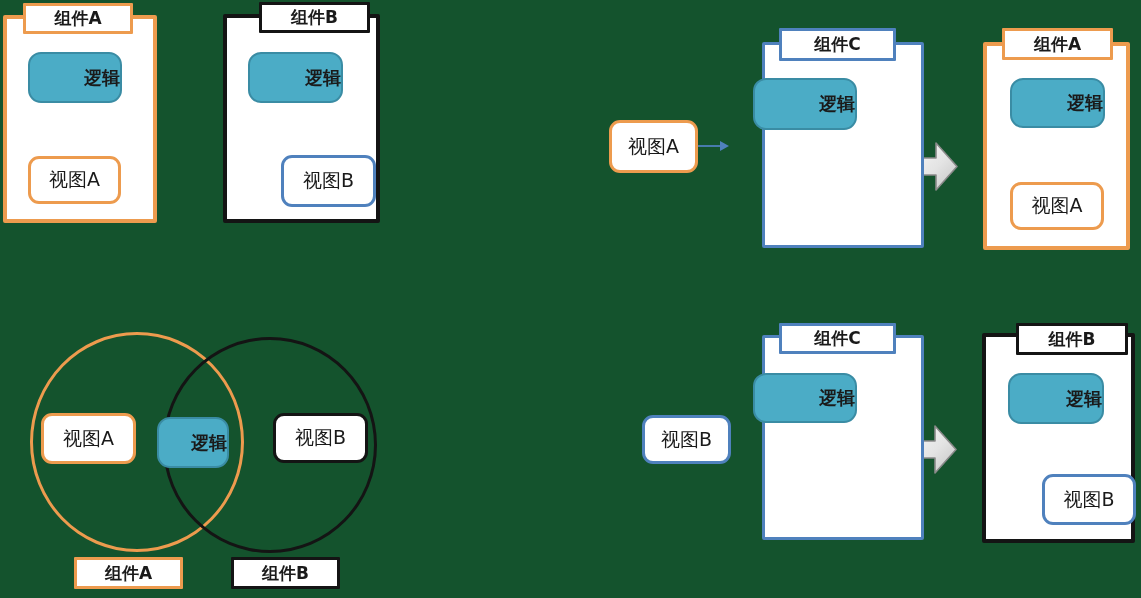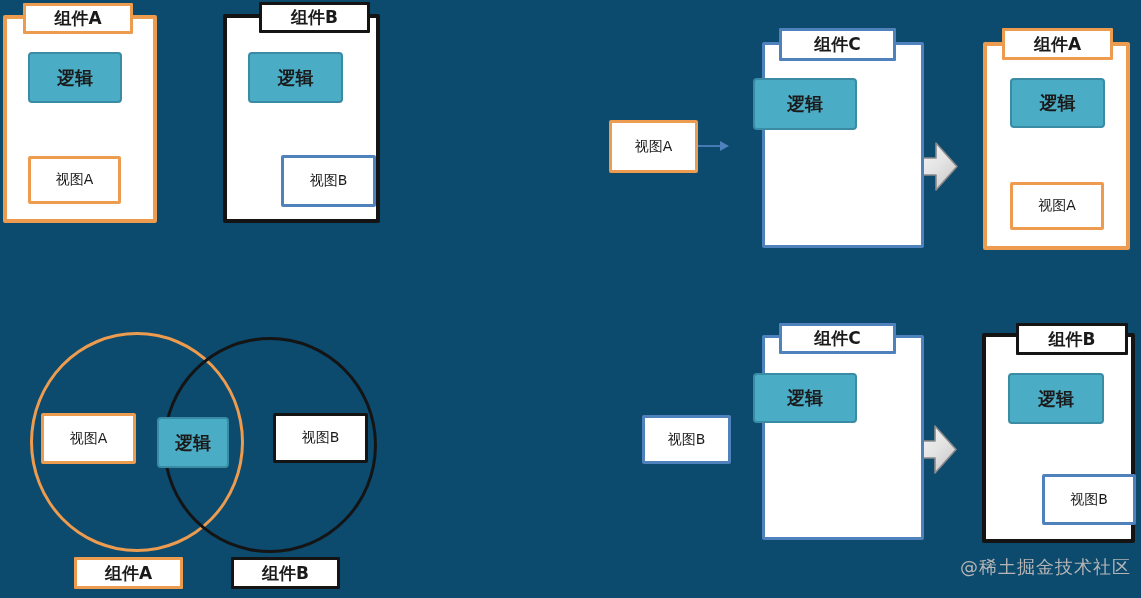--- a/index.html
+++ b/index.html
@@ -1,34 +1,34 @@
 <!DOCTYPE html>
 <html style="--orange: #ED9B4E; --blue: #4F81BD; --black: #141414; --teal: #4BACC6; --teal-border: #3A8CA4; --text: #1a1a1a; --watermark: #b5b5b5; --arrow-gray-light: #fafafa; --arrow-gray-dark: #c3c3c3; --arrow-gray-stroke: #8a8a8a;"><head>
 <meta charset="utf-8">
 <style>
   html, body { margin: 0; padding: 0; background: #ffffff; }
   #canvas {
     position: relative;
     width: 1141px;
     height: 598px;
-    background: #0c4a6e;
+    background: #14532d;
     font-family: "DejaVu Sans", "Liberation Sans", sans-serif;
     color: #1a1a1a;
     overflow: hidden;
   }
   .abs { position: absolute; box-sizing: border-box; }
   .center { display: flex; align-items: center; justify-content: center; }
   .cbox { background: #ffffff; border-radius: 2px; z-index: 1; }
   .tabbox { background: #ffffff; border-radius: 1px; z-index: 4; font-size: 17px; font-weight: 600; }
   .logicbox {
     background: var(--teal, #4BACC6);
     border: 2px solid var(--teal-border, #3A8CA4);
-    border-radius: 4px; z-index: 3; font-size: 18px; font-weight: 600;
+    border-radius: 13px; z-index: 3; font-size: 18px; font-weight: 600; justify-content: flex-end;
   }
-  .viewbox { background: #ffffff; border-radius: 2px; z-index: 3; font-size: 14px; text-align: right; }
+  .viewbox { background: #ffffff; border-radius: 11px; z-index: 3; font-size: 19px; text-align: right; }
   .labelbox { background: #ffffff; border-radius: 1px; z-index: 3; font-size: 17px; font-weight: 600; }
   .b-orange { border: 3px solid var(--orange, #ED9B4E); }
   .b-orange-thick { border: 4px solid var(--orange, #ED9B4E); }
   .b-black { border: 3px solid var(--black, #141414); margin-left: 16px; }
   .b-black-thick { border: 4px solid var(--black, #141414); }
   .b-blue { border: 3px solid var(--blue, #4F81BD); margin-left: 33px; }
   .circle { border-radius: 50%; background: transparent; z-index: 0; }
   .watermark {
     color: var(--watermark, #b5b5b5);
     font-size: 18px; letter-spacing: 1px; z-index: 5; white-space: nowrap;
@@ -139,15 +139,14 @@
   <div class="abs tabbox b-black center" style="left:1000px; top:323px; width:112px; height:32px;">
     <span>组件B</span>
   </div>
   <div class="abs logicbox center" style="left:1008px; top:373px; width:96px; height:51px;">
     <span>逻辑</span>
   </div>
   <div class="abs viewbox b-blue center" style="left:1009px; top:474px; width:94px; height:51px;">
     <span>视图B</span>
   </div>
 
-  <div class="abs watermark" style="left:960px; top:555px;">@稀土掘金技术社区</div>
 
 </div>
 
 </body></html>

